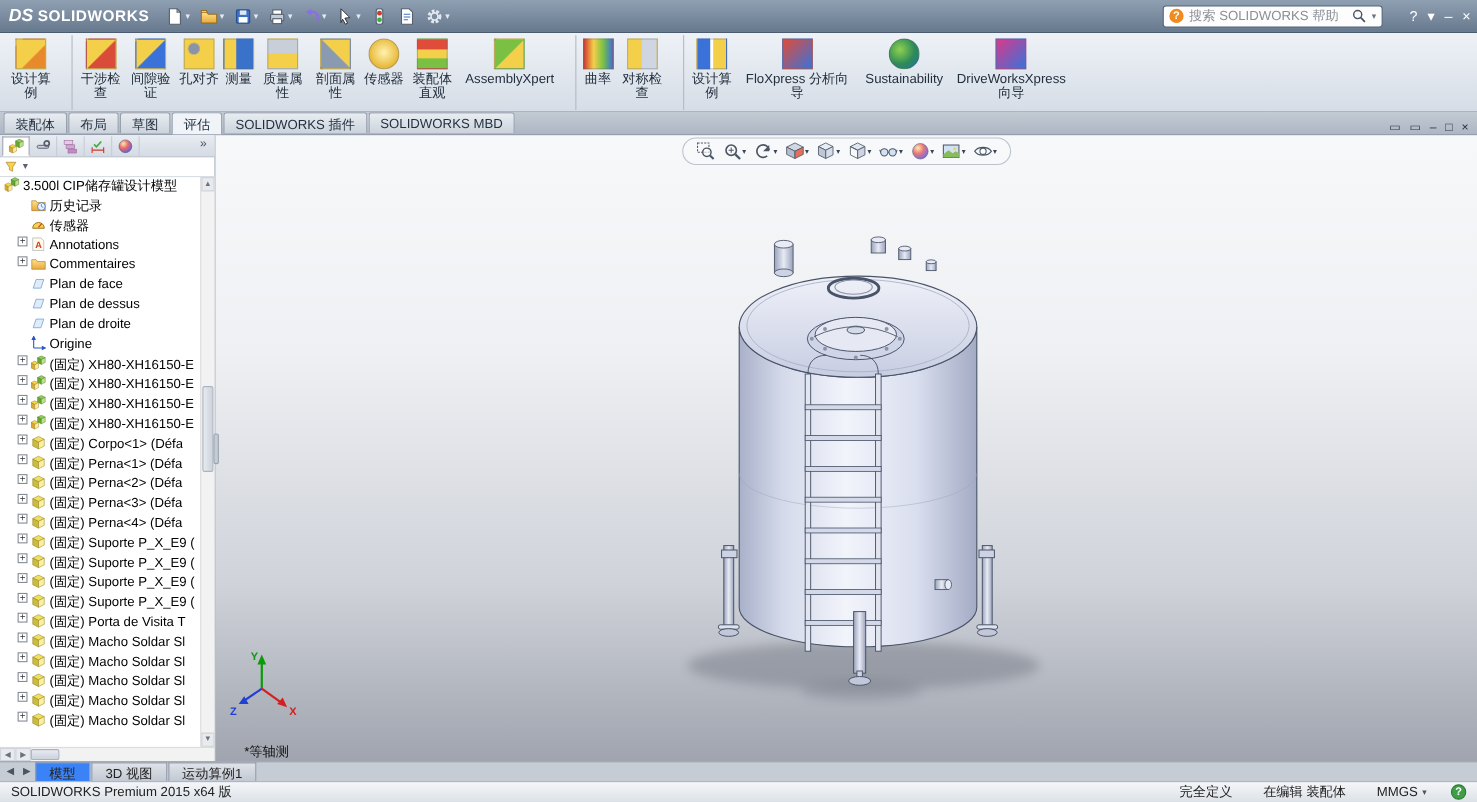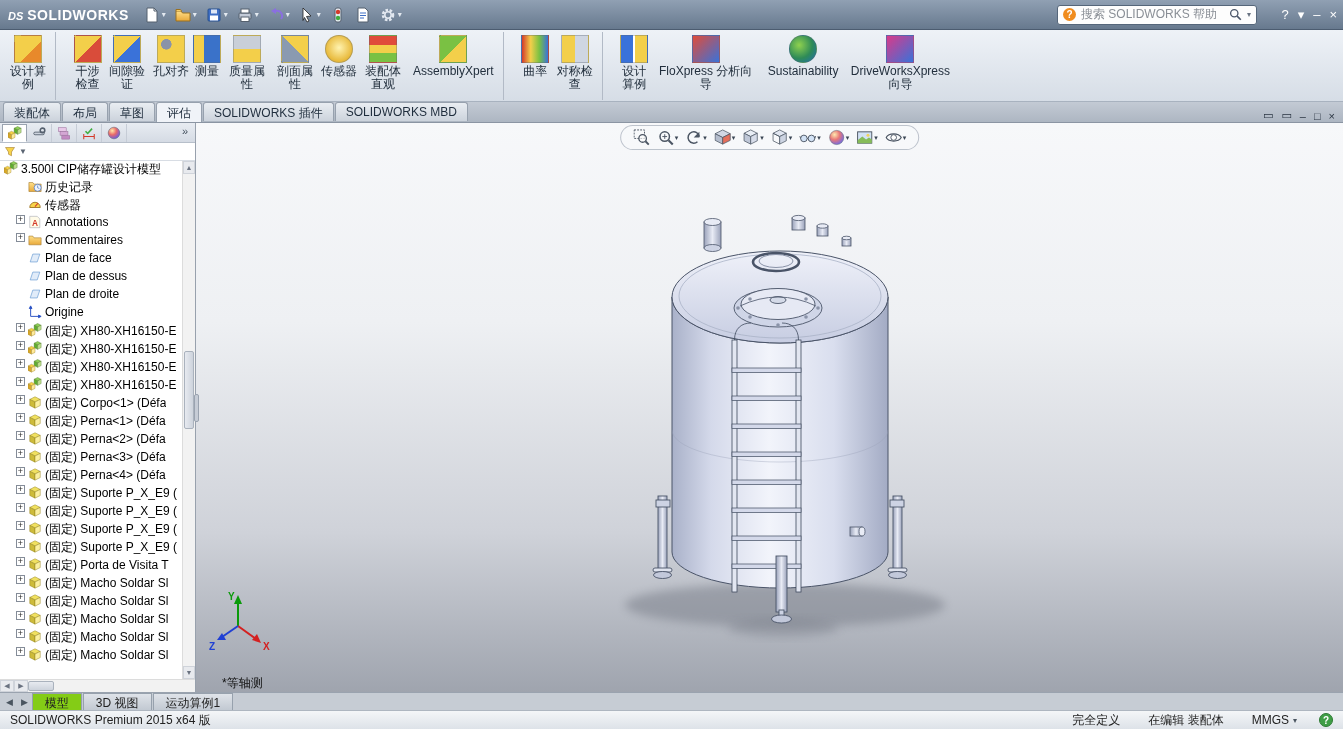--- a/index.html
+++ b/index.html
@@ -2,41 +2,41 @@
 <html><head>
 <meta charset="utf-8">
 <style>
   *{margin:0;padding:0;box-sizing:border-box}
   html,body{width:1343px;height:729px;overflow:hidden;font-family:"Liberation Sans","DejaVu Sans",sans-serif;font-size:12px}
   .app{position:relative;width:1343px;height:729px;background:#c8cdd4}
 
   
   .titlebar{position:absolute;top:0;left:0;right:0;height:30px;background:linear-gradient(#90a0b3,#67798e);display:flex;align-items:center;color:#fff;border-bottom:1px solid #4c5c70}
   .logo{display:flex;align-items:baseline;gap:4px;padding:0 12px 0 8px}
-  .ds-logo{font-weight:bold;font-style:italic;font-size:11px}
+  .ds-logo{font-weight:bold;font-style:italic;font-size:16px}
   .logo-text{font-weight:bold;font-size:14px;letter-spacing:.5px}
   .tb-tools{display:flex;align-items:center;gap:3px;z-index:2}
   .tb-btn{display:flex;align-items:center;gap:2px;padding:2px 3px;border-radius:2px}
   .tb-btn svg{width:16px;height:16px}
   .tb-caret{font-size:8px;color:#e4eaf1;display:none}
   .tb-caret.show{display:inline}
   .doc-title{position:absolute;left:0;right:0;text-align:center;font-size:13px;pointer-events:none;z-index:1}
   .searchbox{position:absolute;right:86px;width:200px;height:20px;background:#fdfdfd;border:1px solid #55667a;border-radius:3px;display:flex;align-items:center;gap:5px;padding:0 5px;color:#8a8f96;z-index:2}
   .q-ic{width:13px;height:13px;min-width:13px;border-radius:50%;background:#f08c1e;color:#fff;font-size:10px;font-weight:bold;display:flex;align-items:center;justify-content:center}
   .search-ph{flex:1;white-space:nowrap;overflow:hidden}
   .searchbox svg{width:13px;height:13px}
   .search-caret{color:#6a7483;font-size:8px}
   .win-buttons{position:absolute;right:6px;display:flex;gap:9px;align-items:center;z-index:2;font-size:13px}
   .win-btn{cursor:default;line-height:1}
 
   
   .ribbon{position:absolute;top:30px;left:0;right:0;height:72px;background:linear-gradient(#eef2f7,#d6dde6);border-bottom:1px solid #a8b2bf;display:flex;align-items:stretch;padding:2px 2px 1px 4px}
   .rbtn{display:flex;flex-direction:column;align-items:center;justify-content:flex-start;max-width:48px;padding:3px 2px 0 2px;font-size:12px;line-height:13px;color:#222f3d;text-align:center;border-radius:2px}
   .rbtn.wide{max-width:112px;padding:3px 6px 0 6px}
-  .rbtn.group-start{border-left:1px solid #b2bac6;margin-left:3px;padding-left:18px;border-radius:0}
+  .rbtn.group-start{border-left:1px solid #b2bac6;margin-left:13px;padding-left:6px;border-radius:0}
   .ric{width:28px;height:28px;min-height:28px;margin-bottom:2px;border:1px solid rgba(90,100,115,.35)}
   .ic-design-study{background:linear-gradient(135deg,#f3cf4a 60%,#e8892b 60%)}
   .ic-interference-check{background:linear-gradient(135deg,#f3cf4a 50%,#d94c3a 50%)}
   .ic-clearance-verify{background:linear-gradient(135deg,#f3cf4a 50%,#3a72d9 50%)}
   .ic-hole-alignment{background:radial-gradient(circle at 32% 32%,#8a93a8 20%,#f3cf4a 22%)}
   .ic-measure{background:linear-gradient(90deg,#f3cf4a 40%,#3a72c9 40%)}
   .ic-mass-properties{background:linear-gradient(180deg,#c9cfd8 50%,#f3cf4a 50%)}
   .ic-section-properties{background:linear-gradient(45deg,#8a9ab0 50%,#f3cf4a 50%)}
   .ic-sensor{background:radial-gradient(circle at 50% 45%,#fff3b0,#e8b93a 70%);border-radius:50%}
   .ic-assembly-visualization{background:linear-gradient(180deg,#e04c3a 33%,#f3cf4a 33% 66%,#7ac143 66%)}
@@ -94,21 +94,21 @@
   .hud-caret{display:none;font-size:7px;color:#3a4554}
   .hud-caret.show{display:inline}
   .tank{position:absolute;left:384px;top:77px}
   .triad{position:absolute;left:12px;top:465px}
   .view-label{position:absolute;left:26px;top:552px;font-weight:normal;color:#111}
 
   
   .doctabs{position:absolute;bottom:19px;left:0;right:0;height:18px;background:#c6ccd4;border-top:1px solid #9aa3af;display:flex;align-items:flex-end;padding-left:2px}
   .dt-nav{font-size:9px;color:#4a5560;padding:0 4px;align-self:center}
   .dtab{height:17px;padding:1px 12px;background:linear-gradient(#dfe3e9,#c2c9d2);border:1px solid #97a1ad;border-bottom:none;margin-right:1px;white-space:nowrap;color:#222}
-  .dtab.active{background:#84cc16}
+  .dtab.active{background:#3b82f6}
 
   
   .statusbar{position:absolute;bottom:0;left:0;right:0;height:19px;background:linear-gradient(#f4f6f8,#dde2e8);border-top:1px solid #aeb6c0;display:flex;align-items:center;color:#222;padding:0 10px}
   .sb-left{margin-right:auto}
   .sb-item{margin-left:28px;white-space:nowrap}
   .sb-units{display:flex;align-items:center;gap:4px}
   .sb-caret{font-size:8px;color:#4a5560}
   .sb-help{width:14px;height:14px;min-width:14px;border-radius:7px;background:#3f9e46;border:1px solid #2e7a34;color:#fff;font-size:10px;font-weight:bold;display:flex;align-items:center;justify-content:center;margin-left:22px}
 </style>
 </head>

